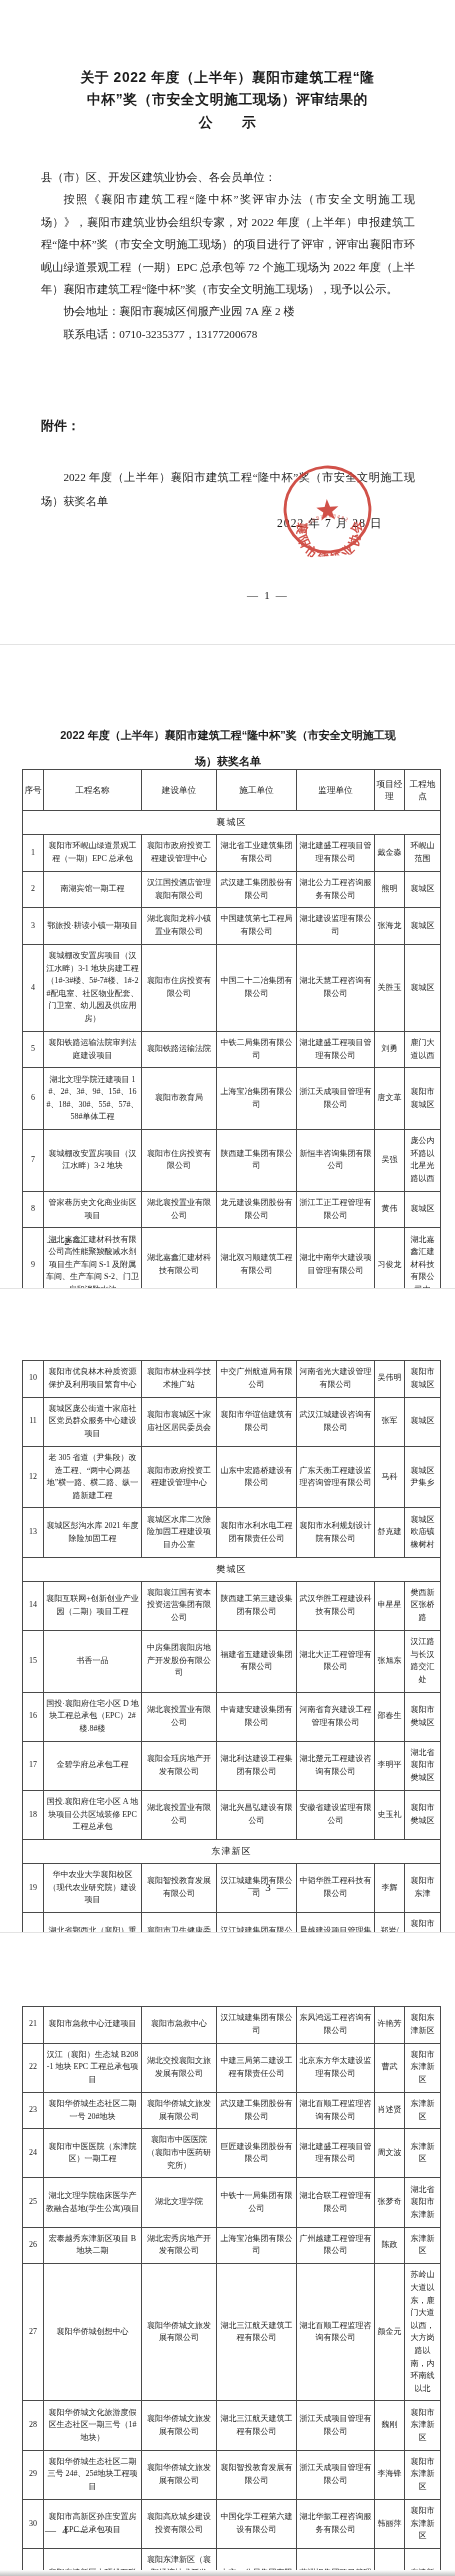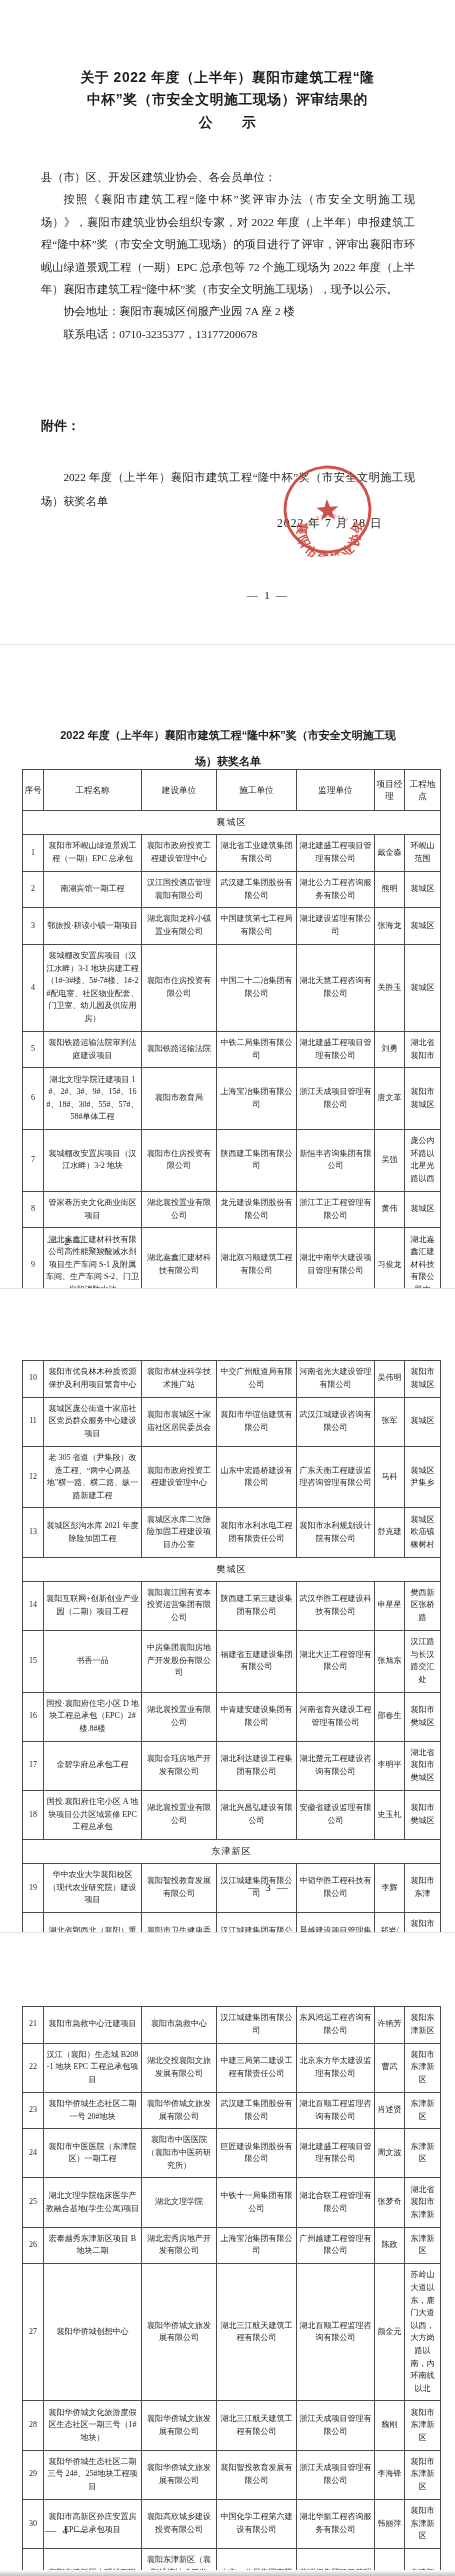--- a/index.html
+++ b/index.html
@@ -149,21 +149,21 @@
             <td>关胜玉</td>
             <td>襄城区</td>
           </tr>
           <tr>
             <td>5</td>
             <td>襄阳铁路运输法院审判法庭建设项目</td>
             <td>襄阳铁路运输法院</td>
             <td>中铁二局集团有限公司</td>
             <td>湖北建盛工程项目管理有限公司</td>
             <td>刘勇</td>
-            <td>湖北省襄阳市</td>
+            <td>鹿门大道以西</td>
           </tr>
           <tr>
             <td>6</td>
             <td>湖北文理学院迁建项目 1#、2#、3#、9#、15#、16#、18#、30#、55#、57#、58#单体工程</td>
             <td>襄阳市教育局</td>
             <td>上海宝冶集团有限公司</td>
             <td>浙江天成项目管理有限公司</td>
             <td>唐文革</td>
             <td>襄阳市襄城区</td>
           </tr>

